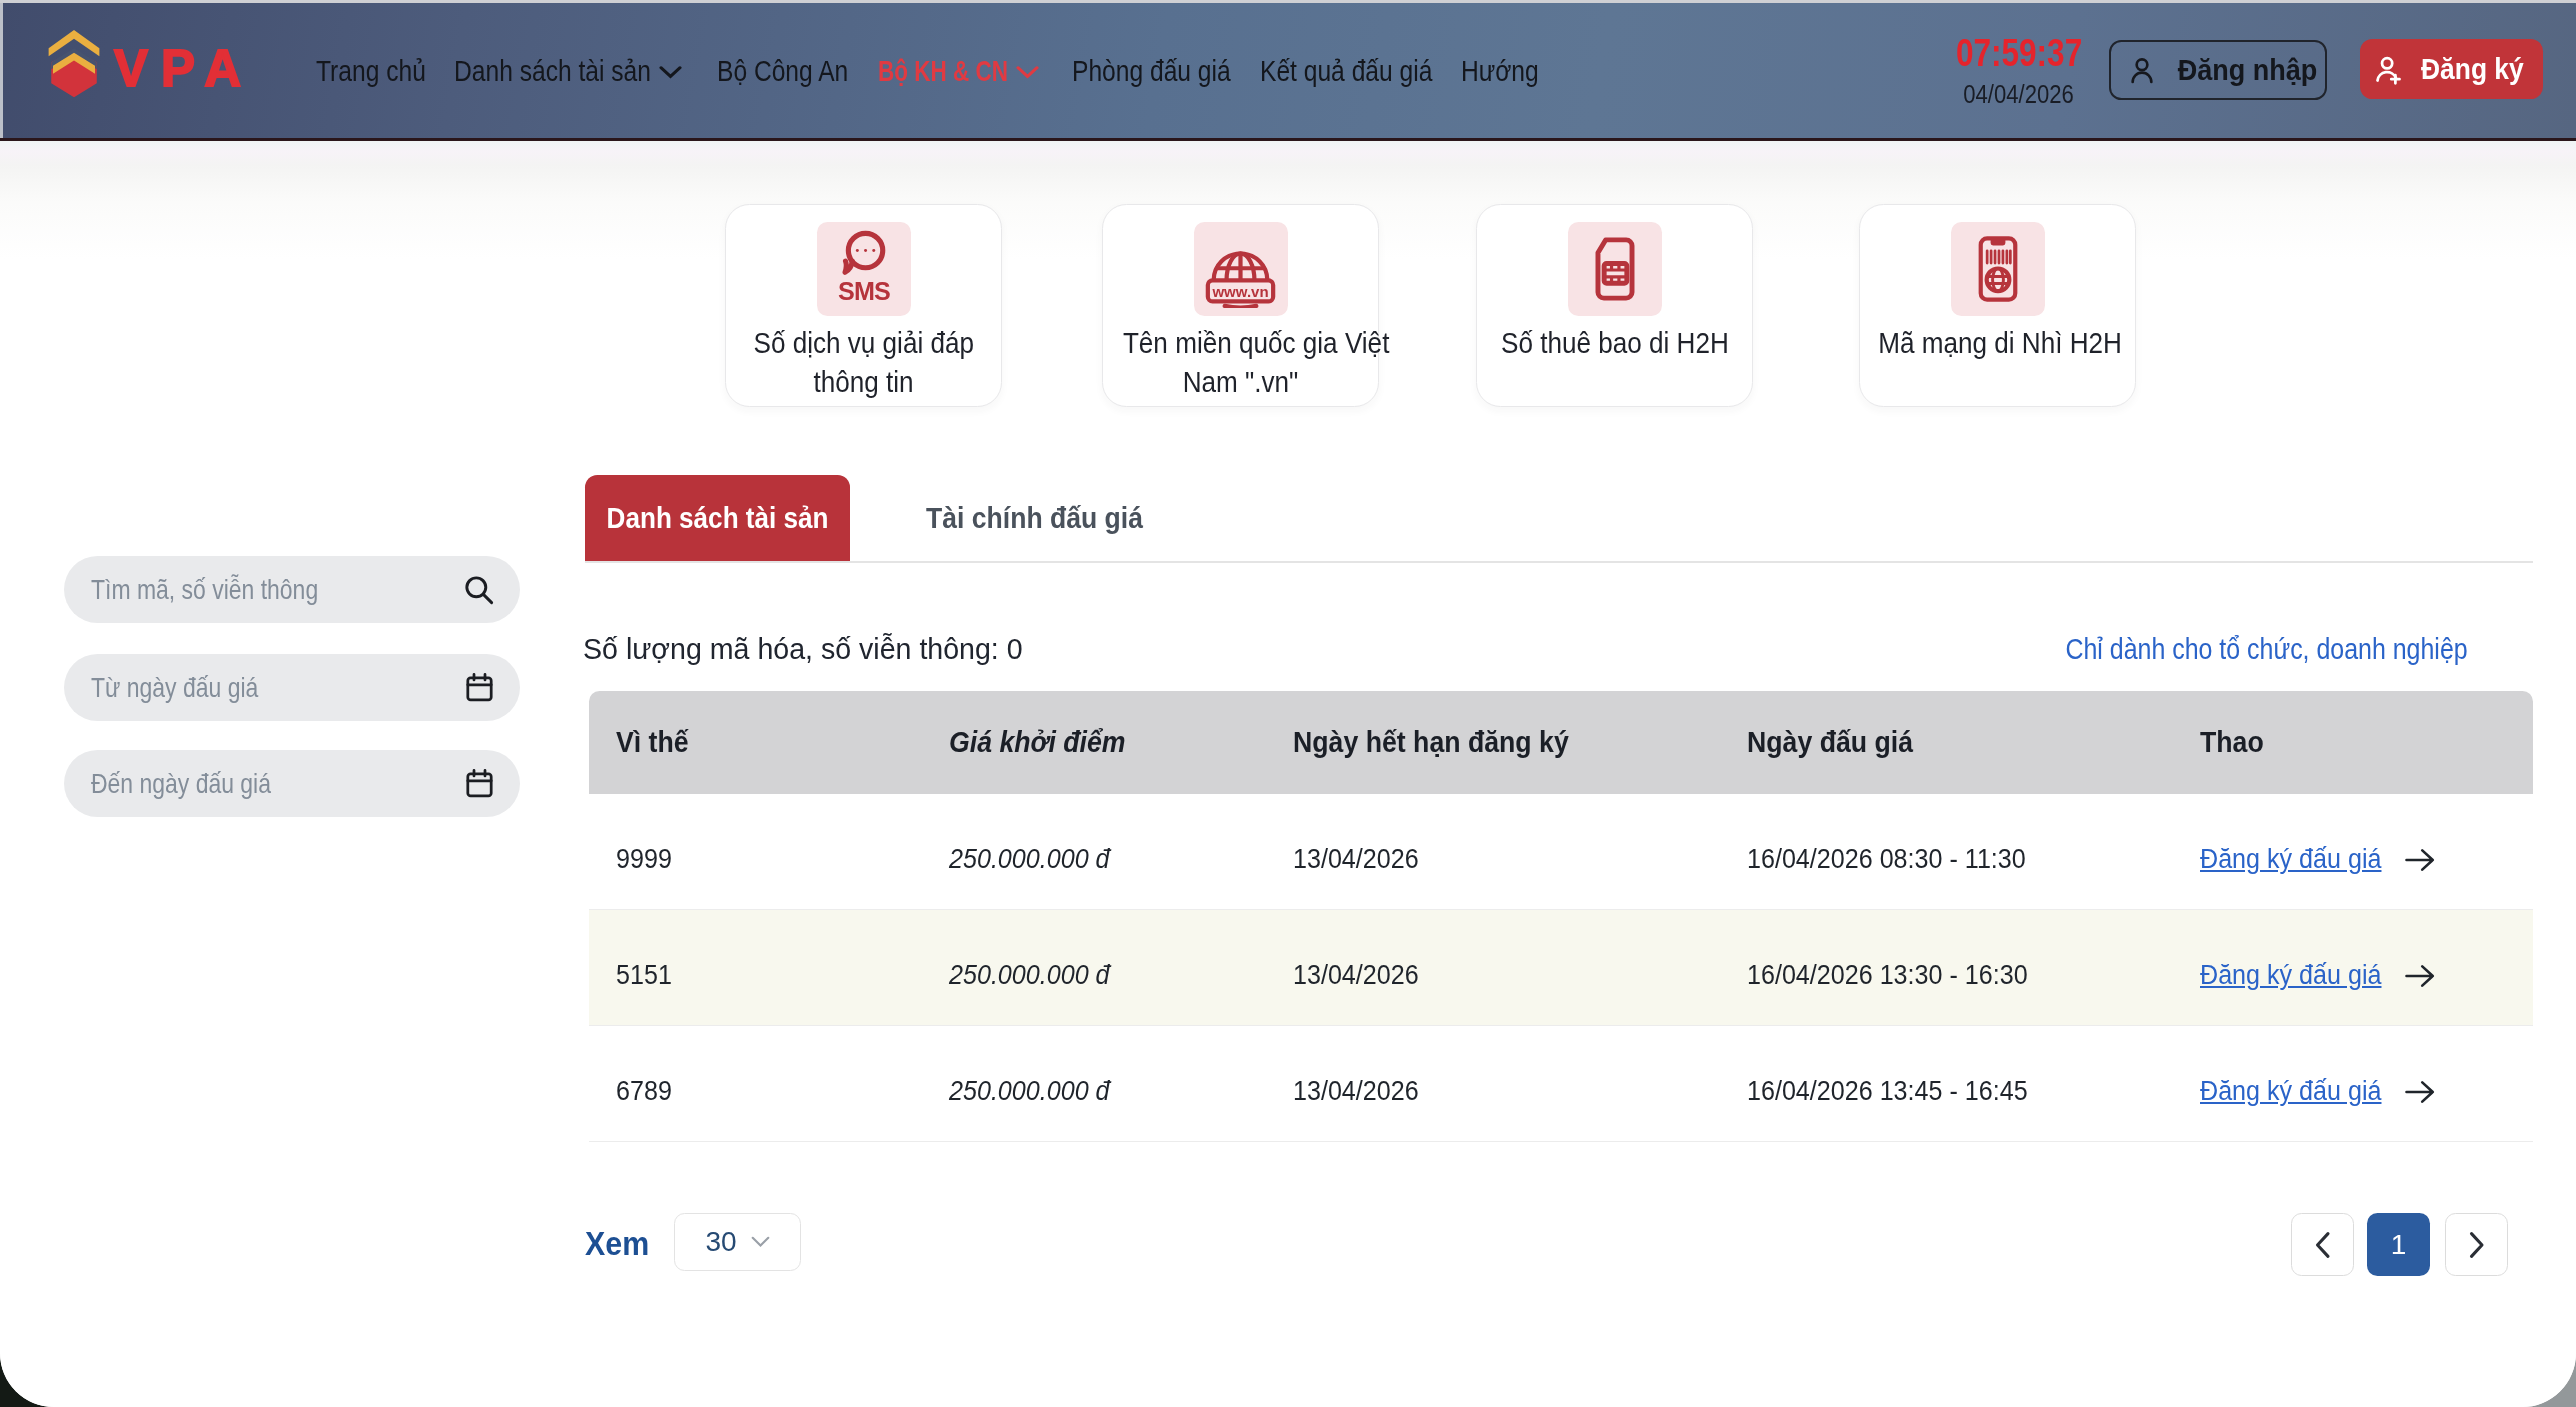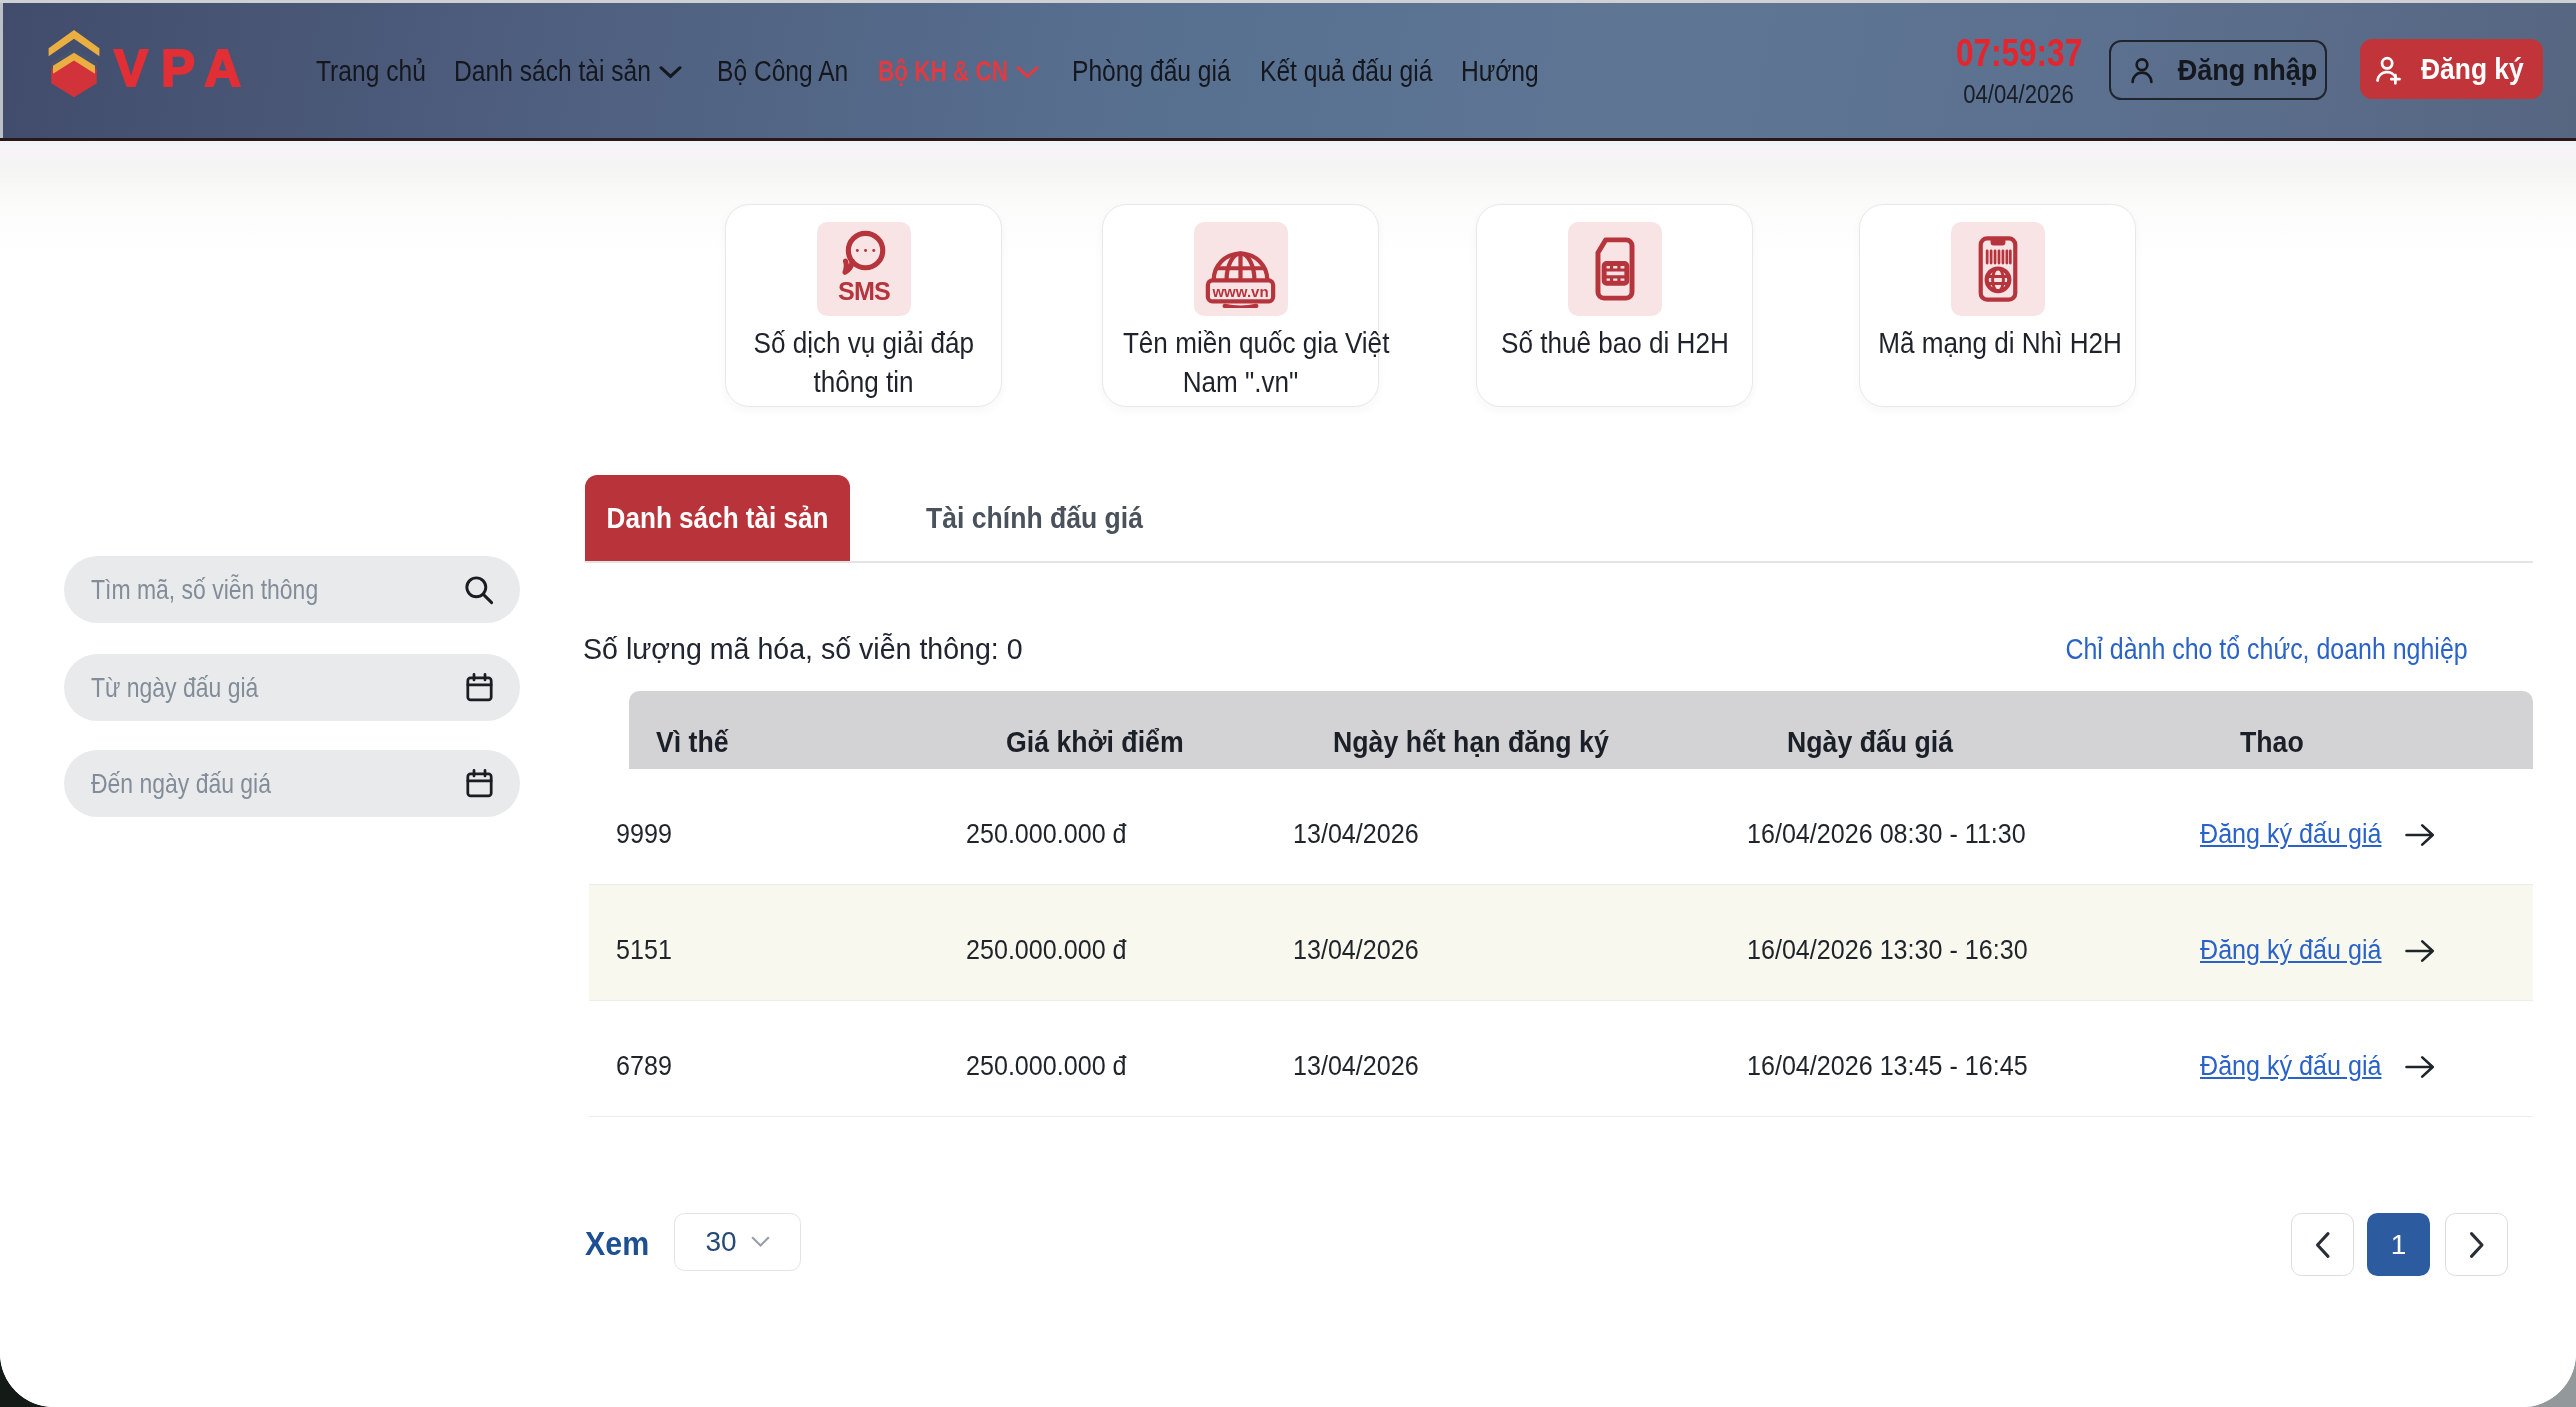--- a/index.html
+++ b/index.html
@@ -63,27 +63,27 @@
     color:#fff; font-size:30px; font-weight:700; }
   .tab2 { position:absolute; left:912px; top:334px; height:86px; display:flex; align-items:center;
     color:#4a525c; font-size:30px; font-weight:600; }
   .tabline { position:absolute; left:585px; top:420px; width:1948px; height:1.8px; background:#e4e4e4; }
 
   .info-l { position:absolute; left:583px; top:492px; font-size:29px; color:#20252f; }
   .info-r { position:absolute; right:108px; top:492px; font-size:29px; color:#2a63c8; }
 
   
   .table { position:absolute; left:589px; top:550px; width:1944px; }
-  .thead { height:78px; background:#d3d3d5; border-radius:10.5px 10.5px 0 0; position:relative;margin-left:40px; }
+  .thead { height:103px; background:#d3d3d5; border-radius:10.5px 10.5px 0 0; position:relative; }
   .th { position:absolute; top:0; height:103px; display:flex; align-items:center; font-size:29px; font-weight:700; color:#1b1f27; }
   .trow { height:116px; position:relative; border-bottom:1.8px solid #ececec; background:#fff; }
   .trow.alt { background:#f8f8ee; }
   .td { position:absolute; top:8.8px; height:114px; display:flex; align-items:center; font-size:27px; color:#1f242b; }
   .tlink { color:#2a63c8; text-decoration:underline; }
-  .c1 { left:27px; } .c2 { left:377px; } .c3 { left:704px; } .c4 { left:1158px; } .c5 { left:1611px; }
+  .c1 { left:27px; } .c2 { left:360px;font-style:italic; } .c3 { left:704px; } .c4 { left:1158px; } .c5 { left:1611px; }
 
   
   .xem { position:absolute; left:585px; top:1084px; font-size:33px; font-weight:700; color:#1d4f93; }
   .selbox { position:absolute; left:674px; top:1072px; width:127px; height:58px; border:1.8px solid #e3e3e3;
     border-radius:10.5px; display:flex; align-items:center; justify-content:center; gap:14px;
     font-size:28px; color:#264a73; background:#fff; }
   .pgbtn { position:absolute; top:1072px; width:63px; height:63px; border:1.8px solid #dcdcdc; border-radius:10.5px;
     background:#fff; display:flex; align-items:center; justify-content:center; }
   .pgcur { position:absolute; top:1072px; width:63px; height:63px; border-radius:10.5px; background:#2c5c9f;
     color:#fff; font-size:28px; display:flex; align-items:center; justify-content:center; }

